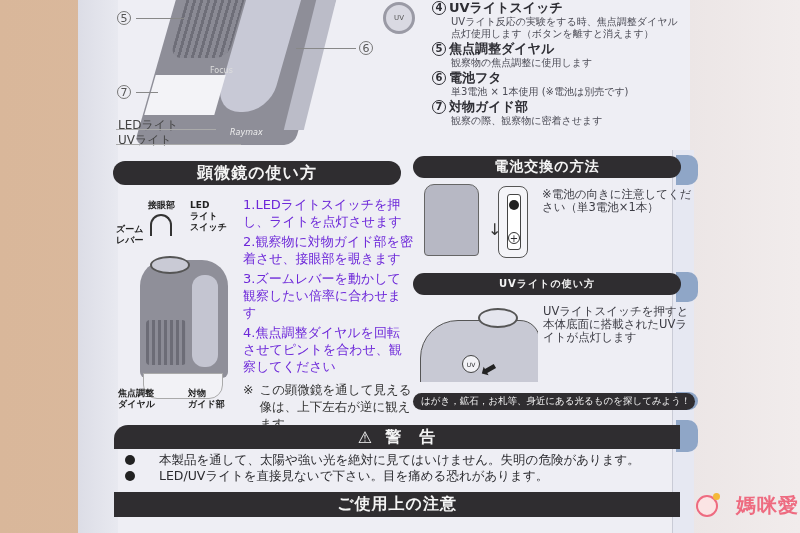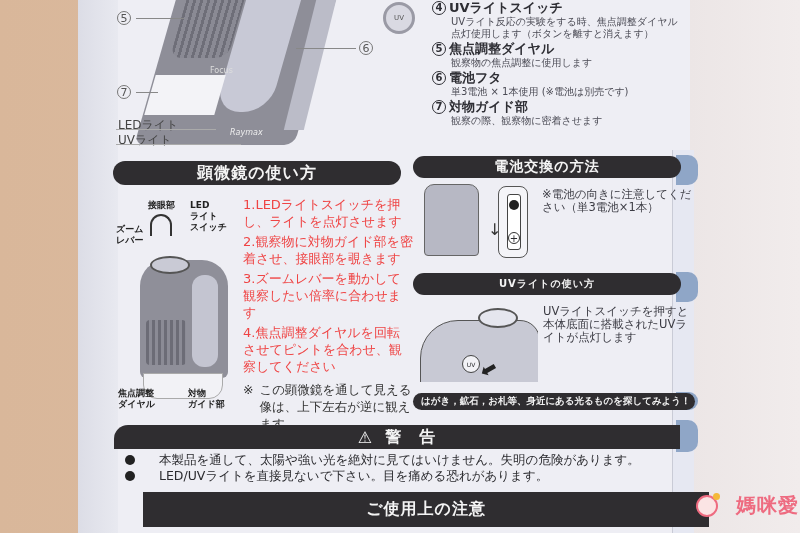--- a/index.html
+++ b/index.html
@@ -83,21 +83,21 @@
   }
 
   
   .pill-header {
     position: absolute; background: #2f2d30; color: #f4f4f4;
     border-radius: 14px; font-weight: bold; display: flex;
     align-items: center; justify-content: center; letter-spacing: 1px;
   }
 
   .steps { position: absolute; left: 243px; top: 196px; width: 170px; }
-  .step { font-size: 13px; line-height: 17px; color: #ef4444; margin-bottom: 3px; }
+  .step { font-size: 13px; line-height: 17px; color: #6d28d9; margin-bottom: 3px; }
   .note { font-size: 12.5px; line-height: 17px; color: #333; display: flex; gap: 6px; margin-top: 6px; }
 
   .mic-illu { position: absolute; left: 110px; top: 190px; width: 130px; height: 225px; }
   .mic-label { position: absolute; font-size: 9px; font-weight: bold; color: #222; line-height: 11px; }
   .mic-body {
     position: absolute; left: 30px; top: 70px; width: 88px; height: 118px;
     background: #8f8f99; border-radius: 26px 26px 6px 6px;
   }
   .mic-grip {
     position: absolute; left: 82px; top: 85px; width: 26px; height: 92px;
@@ -135,21 +135,21 @@
 
   .uv-illu { position: absolute; left: 420px; top: 300px; width: 118px; height: 82px; overflow: hidden; }
   .uv-dev { position: absolute; left: 0; top: 20px; width: 120px; height: 80px; background: #c8c9d4; border-radius: 38px 20px 0 0; border: 1.5px solid #555; }
   .uv-eye { position: absolute; left: 58px; top: 8px; width: 40px; height: 20px; border-radius: 50%; border: 2px solid #555; background: #e5e6ee; }
   .uv-btn { position: absolute; left: 42px; top: 55px; width: 18px; height: 18px; border-radius: 50%; border: 1.5px solid #444; background: #f2f2f6; font-size: 6px; display: flex; align-items: center; justify-content: center; }
   .uv-arrow { position: absolute; left: 60px; top: 57px; font-size: 20px; color: #222; transform: rotate(-30deg); }
 
   .uv-strip {
     position: absolute; left: 413px; top: 393px; width: 282px; height: 17px;
     background: #2f2d30; color: #f3f3f3; border-radius: 9px;
-    font-size: 9.5px; display: flex; align-items: center; padding-left: 8px; font-weight: bold;
+    font-size: 9.5px; display: flex; align-items: center; padding-left: 8px;
   }
 
   .warning-list { position: absolute; left: 125px; top: 452px; width: 560px; }
   .warning-item { font-size: 12.5px; line-height: 16px; color: #2a2a2e; display: flex; gap: 24px; }
   .bullet { display: inline-block; width: 10px; height: 10px; background: #222; border-radius: 50%; margin-top: 3px; flex-shrink: 0; }
 
   .watermark {
     position: absolute; left: 696px; top: 492px; display: flex; align-items: center; gap: 18px;
   }
   .wm-face { width: 22px; height: 22px; border-radius: 50%; background: #fbe4e4; border: 2px solid #ee6b80; position: relative; }
@@ -298,20 +298,20 @@
   <div class="warning-item">
       <span class="bullet"></span>
       <span>本製品を通して、太陽や強い光を絶対に見てはいけません。失明の危険があります。</span>
     </div>
   <div class="warning-item">
       <span class="bullet"></span>
       <span>LED/UVライトを直接見ないで下さい。目を痛める恐れがあります。</span>
     </div>
 </div>
 
-<div class="pill-header" style="left:114px;top:492px;width:566px;height:35px;font-size:16px;border-radius:0;margin-left:29px;">ご使用上の注意</div>
+<div class="pill-header" style="left:114px;top:492px;width:566px;height:25px;font-size:16px;border-radius:0;">ご使用上の注意</div>
 
 <div class="watermark">
   <div class="wm-face">
       <span class="wm-dot"></span>
     </div>
   <span class="wm-text">媽咪愛</span>
 </div>
 
 </body></html>

